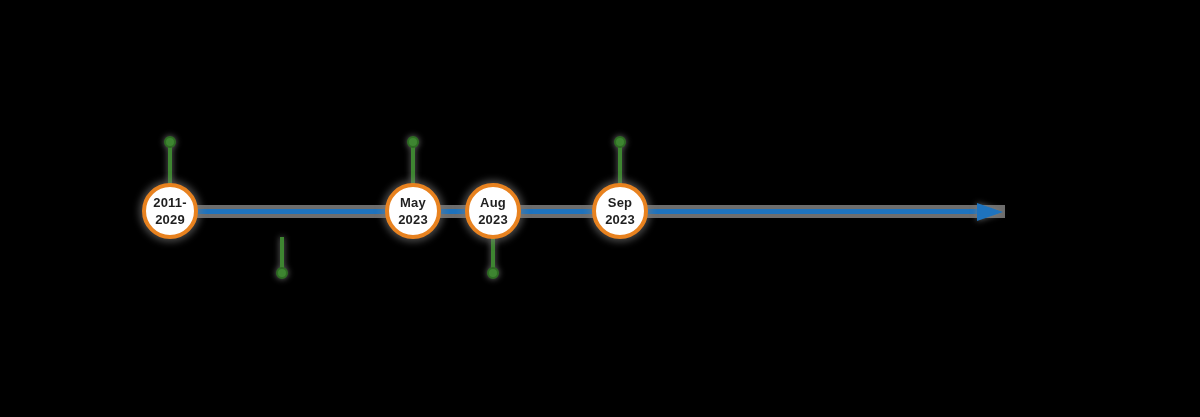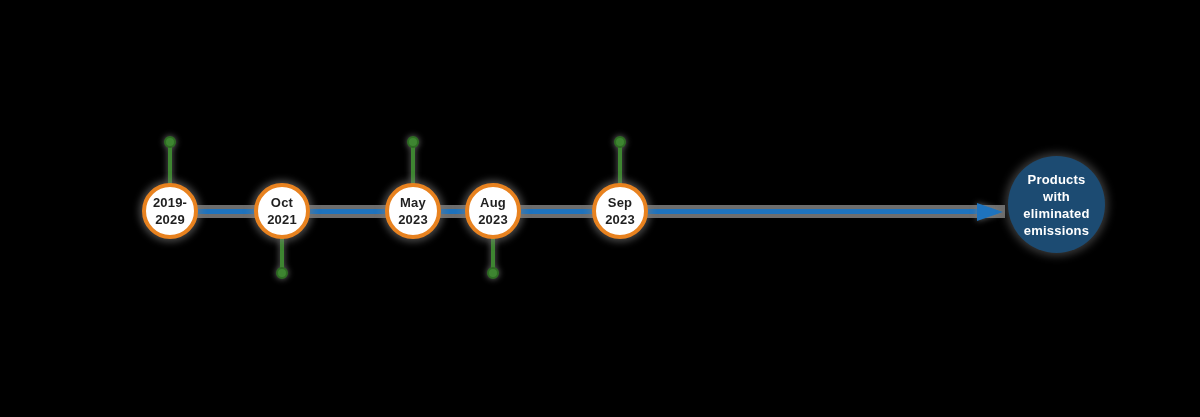--- a/index.html
+++ b/index.html
@@ -67,33 +67,29 @@
   <div class="shadow-band"></div>
   <div class="timeline-line"></div>
   <div class="arrow-head"></div>
 
   <div class="milestone m0">
     <div class="pin pin-above">
       <span class="pin-stem"></span>
       <span class="pin-head"></span>
     </div>
     <div class="node">
-      <span>2019-</span>
+      <span>2011-</span>
       <span>2029</span>
     </div>
   </div>
 
   <div class="milestone m1">
     <div class="pin pin-below">
       <span class="pin-stem"></span>
       <span class="pin-head"></span>
-    </div>
-    <div class="node">
-      <span>Oct</span>
-      <span>2021</span>
     </div>
   </div>
 
   <div class="milestone m2">
     <div class="pin pin-above">
       <span class="pin-stem"></span>
       <span class="pin-head"></span>
     </div>
     <div class="node">
       <span>May</span>
@@ -118,17 +114,14 @@
       <span class="pin-head"></span>
     </div>
     <div class="node">
       <span>Sep</span>
       <span>2023</span>
     </div>
   </div>
 
 
 
-  <div class="end-node">
-    <span>Products with eliminated emissions</span>
-  </div>
 
 </div>
 
 </body></html>

